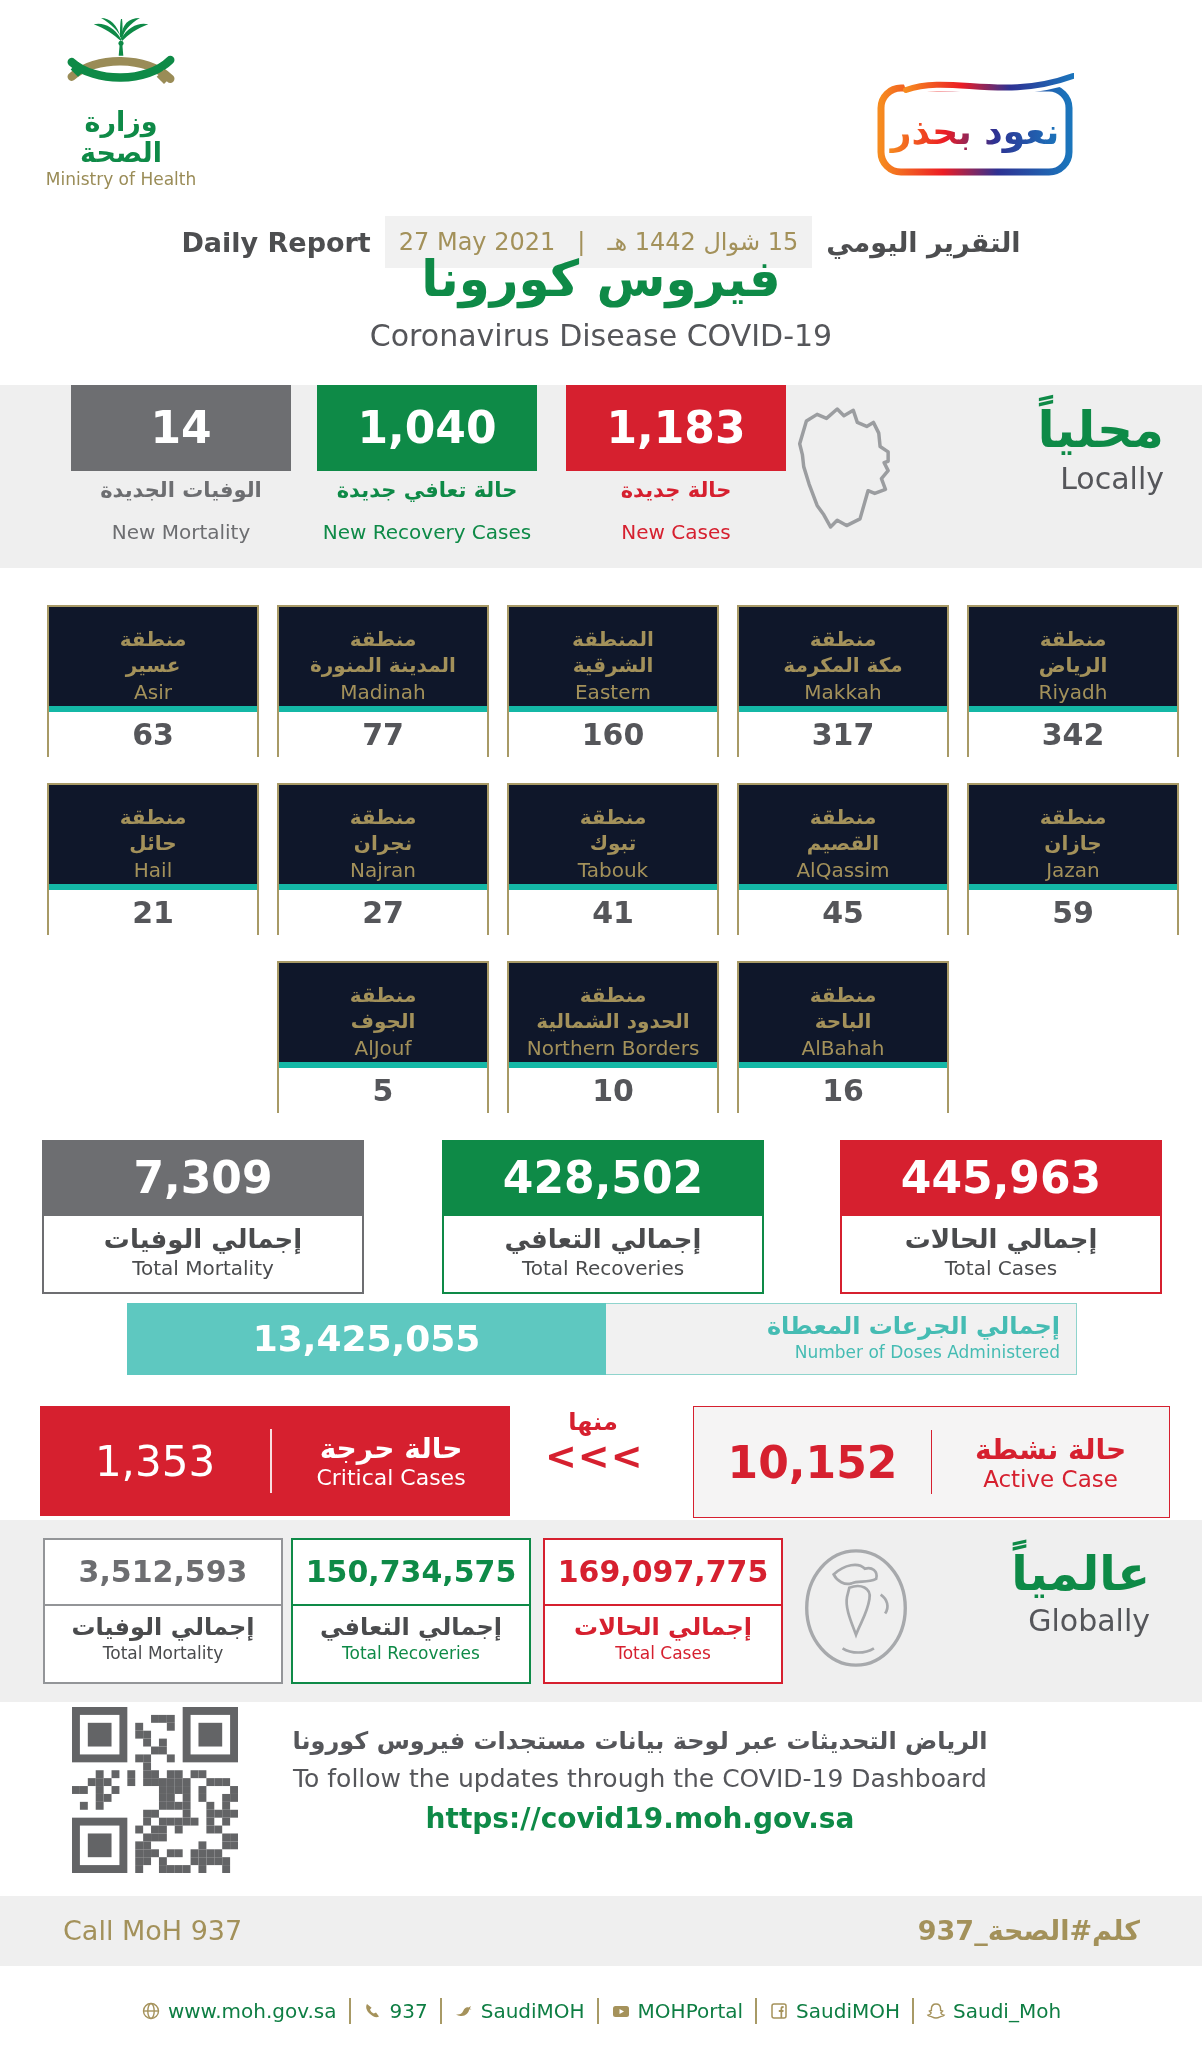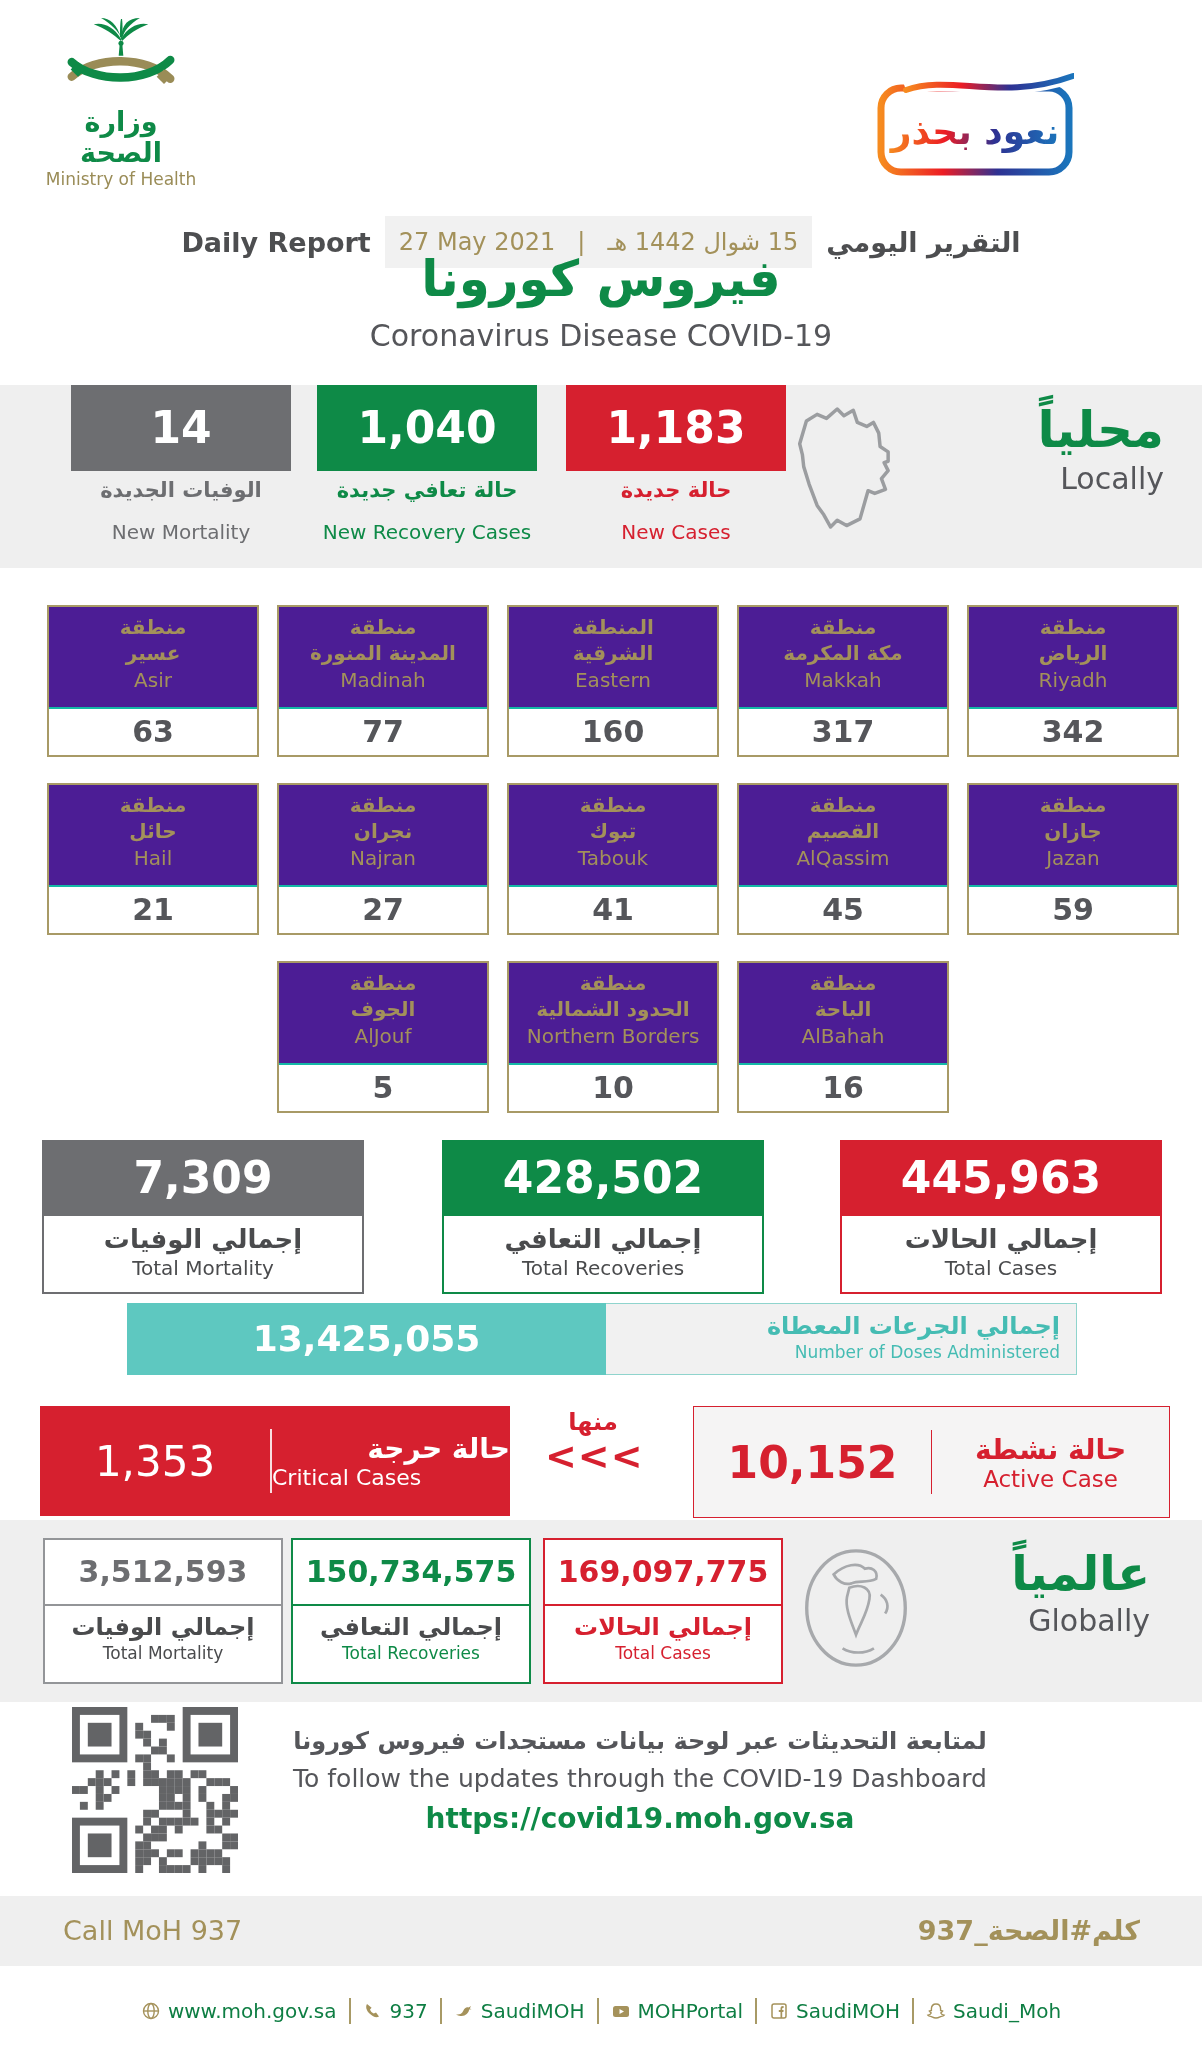--- a/index.html
+++ b/index.html
@@ -31,21 +31,21 @@
   .stat-en{font-size:20px;margin-top:18px;}
   .saudi-map{position:absolute;left:793px;top:8px;}
   .locally{position:absolute;right:38px;top:16px;text-align:right;}
   .locally-ar{font-size:50px;font-weight:bold;color:#0e8a47;}
   .locally-en{font-size:30px;color:#55565a;margin-top:2px;}
 
   
   .regions{position:absolute;left:47px;top:605px;display:grid;grid-template-columns:repeat(5,212px);grid-auto-rows:152px;column-gap:18px;row-gap:26px;}
   .rcard{border:2px solid #a89a66;background:#fff;display:flex;flex-direction:column;}
   .rcard:nth-child(11){grid-column:2;}
-  .rc-top{background:#4c1d95;height:98px;padding-top:7px;text-align:center;border-bottom:2px solid #14b8a6;}
+  .rc-top{background:#0f172a;height:98px;padding-top:19px;text-align:center;border-bottom:6px solid #14b8a6;}
   .rc-ar1,.rc-ar2{font-size:20px;font-weight:bold;color:#a3915a;line-height:1.32;}
   .rc-en{font-size:20px;color:#a3915a;line-height:1.35;}
   .rc-val{flex:1;text-align:center;font-size:30px;font-weight:bold;color:#55565a;line-height:46px;background:#fff;}
 
   
   .tbox{position:absolute;width:322px;text-align:center;}
   .tbox-head{height:76px;line-height:76px;color:#fff;font-size:44px;font-weight:bold;}
   .tbox-body{background:#fff;border:2px solid;border-top:none;padding:8px 0 12px;}
   .tb-gray .tbox-body{border-color:#6d6e71;} .tb-green .tbox-body{border-color:#0e8a47;} .tb-red .tbox-body{border-color:#d6202f;}
   .tbox-ar{font-size:26px;font-weight:bold;color:#4a4b4d;}
@@ -55,21 +55,21 @@
   .doses{position:absolute;left:127px;top:1303px;width:950px;height:72px;display:flex;}
   .doses-num{width:479px;background:#5ec8c0;color:#fff;font-size:36px;font-weight:bold;text-align:center;line-height:72px;}
   .doses-label{flex:1;background:#f1f1f1;border:1px solid #8fd4cd;border-left:none;text-align:right;padding:8px 16px 0 0;}
   .doses-ar{font-size:24px;font-weight:bold;color:#45bcb3;}
   .doses-en{font-size:17px;color:#45bcb3;margin-top:2px;}
 
   
   .crit{position:absolute;left:40px;top:1406px;width:470px;height:110px;background:#d6202f;color:#fff;display:flex;align-items:center;}
   .crit-num{width:230px;text-align:center;font-size:42px;font-weight:normal;}
   .v-div{width:2px;height:64px;background:rgba(255,255,255,.85);}
-  .crit-labels{flex:1;}
+  .crit-labels{flex:1;text-align:center;}
   .crit-ar{font-size:28px;font-weight:bold;}
   .crit-en{font-size:22px;}
   .ofwhich{position:absolute;left:545px;top:1408px;width:96px;text-align:center;color:#d6202f;}
   .ofwhich-ar{font-size:24px;font-weight:bold;}
   .chevrons{font-size:38px;font-weight:bold;letter-spacing:1px;line-height:1.1;}
   .active{position:absolute;left:693px;top:1406px;width:475px;height:110px;background:#f5f4f4;border:1px solid #d6202f;display:flex;align-items:center;color:#d6202f;}
   .active-num{width:237px;text-align:center;font-size:44px;font-weight:bold;}
   .active .v-div{background:#d6202f;width:1px;}
   .active-labels{flex:1;text-align:center;}
   .active-ar{font-size:28px;font-weight:bold;}
@@ -498,21 +498,21 @@
       <rect x="6" y="6" width="30" height="30" fill="#ffffff"></rect>
       <rect x="12" y="12" width="18" height="18" fill="#636466"></rect>
       <rect x="84" y="0" width="42" height="42" fill="#636466"></rect>
       <rect x="90" y="6" width="30" height="30" fill="#ffffff"></rect>
       <rect x="96" y="12" width="18" height="18" fill="#636466"></rect>
       <rect x="0" y="84" width="42" height="42" fill="#636466"></rect>
       <rect x="6" y="90" width="30" height="30" fill="#ffffff"></rect>
       <rect x="12" y="96" width="18" height="18" fill="#636466"></rect>
     </svg>
   <div class="dash">
-    <div class="dash-ar" dir="rtl">لمتابعة التحديثات عبر لوحة بيانات مستجدات فيروس كورونا</div>
+    <div class="dash-ar" dir="rtl">الرياض التحديثات عبر لوحة بيانات مستجدات فيروس كورونا</div>
     <div class="dash-en">To follow the updates through the COVID-19 Dashboard</div>
     <div class="dash-url">https://covid19.moh.gov.sa</div>
   </div>
 
   <section class="band footer-band">
     <div class="call">Call MoH 937</div>
     <div class="hashtag" dir="rtl">كلم#الصحة_937</div>
   </section>
 
   <footer class="links">

